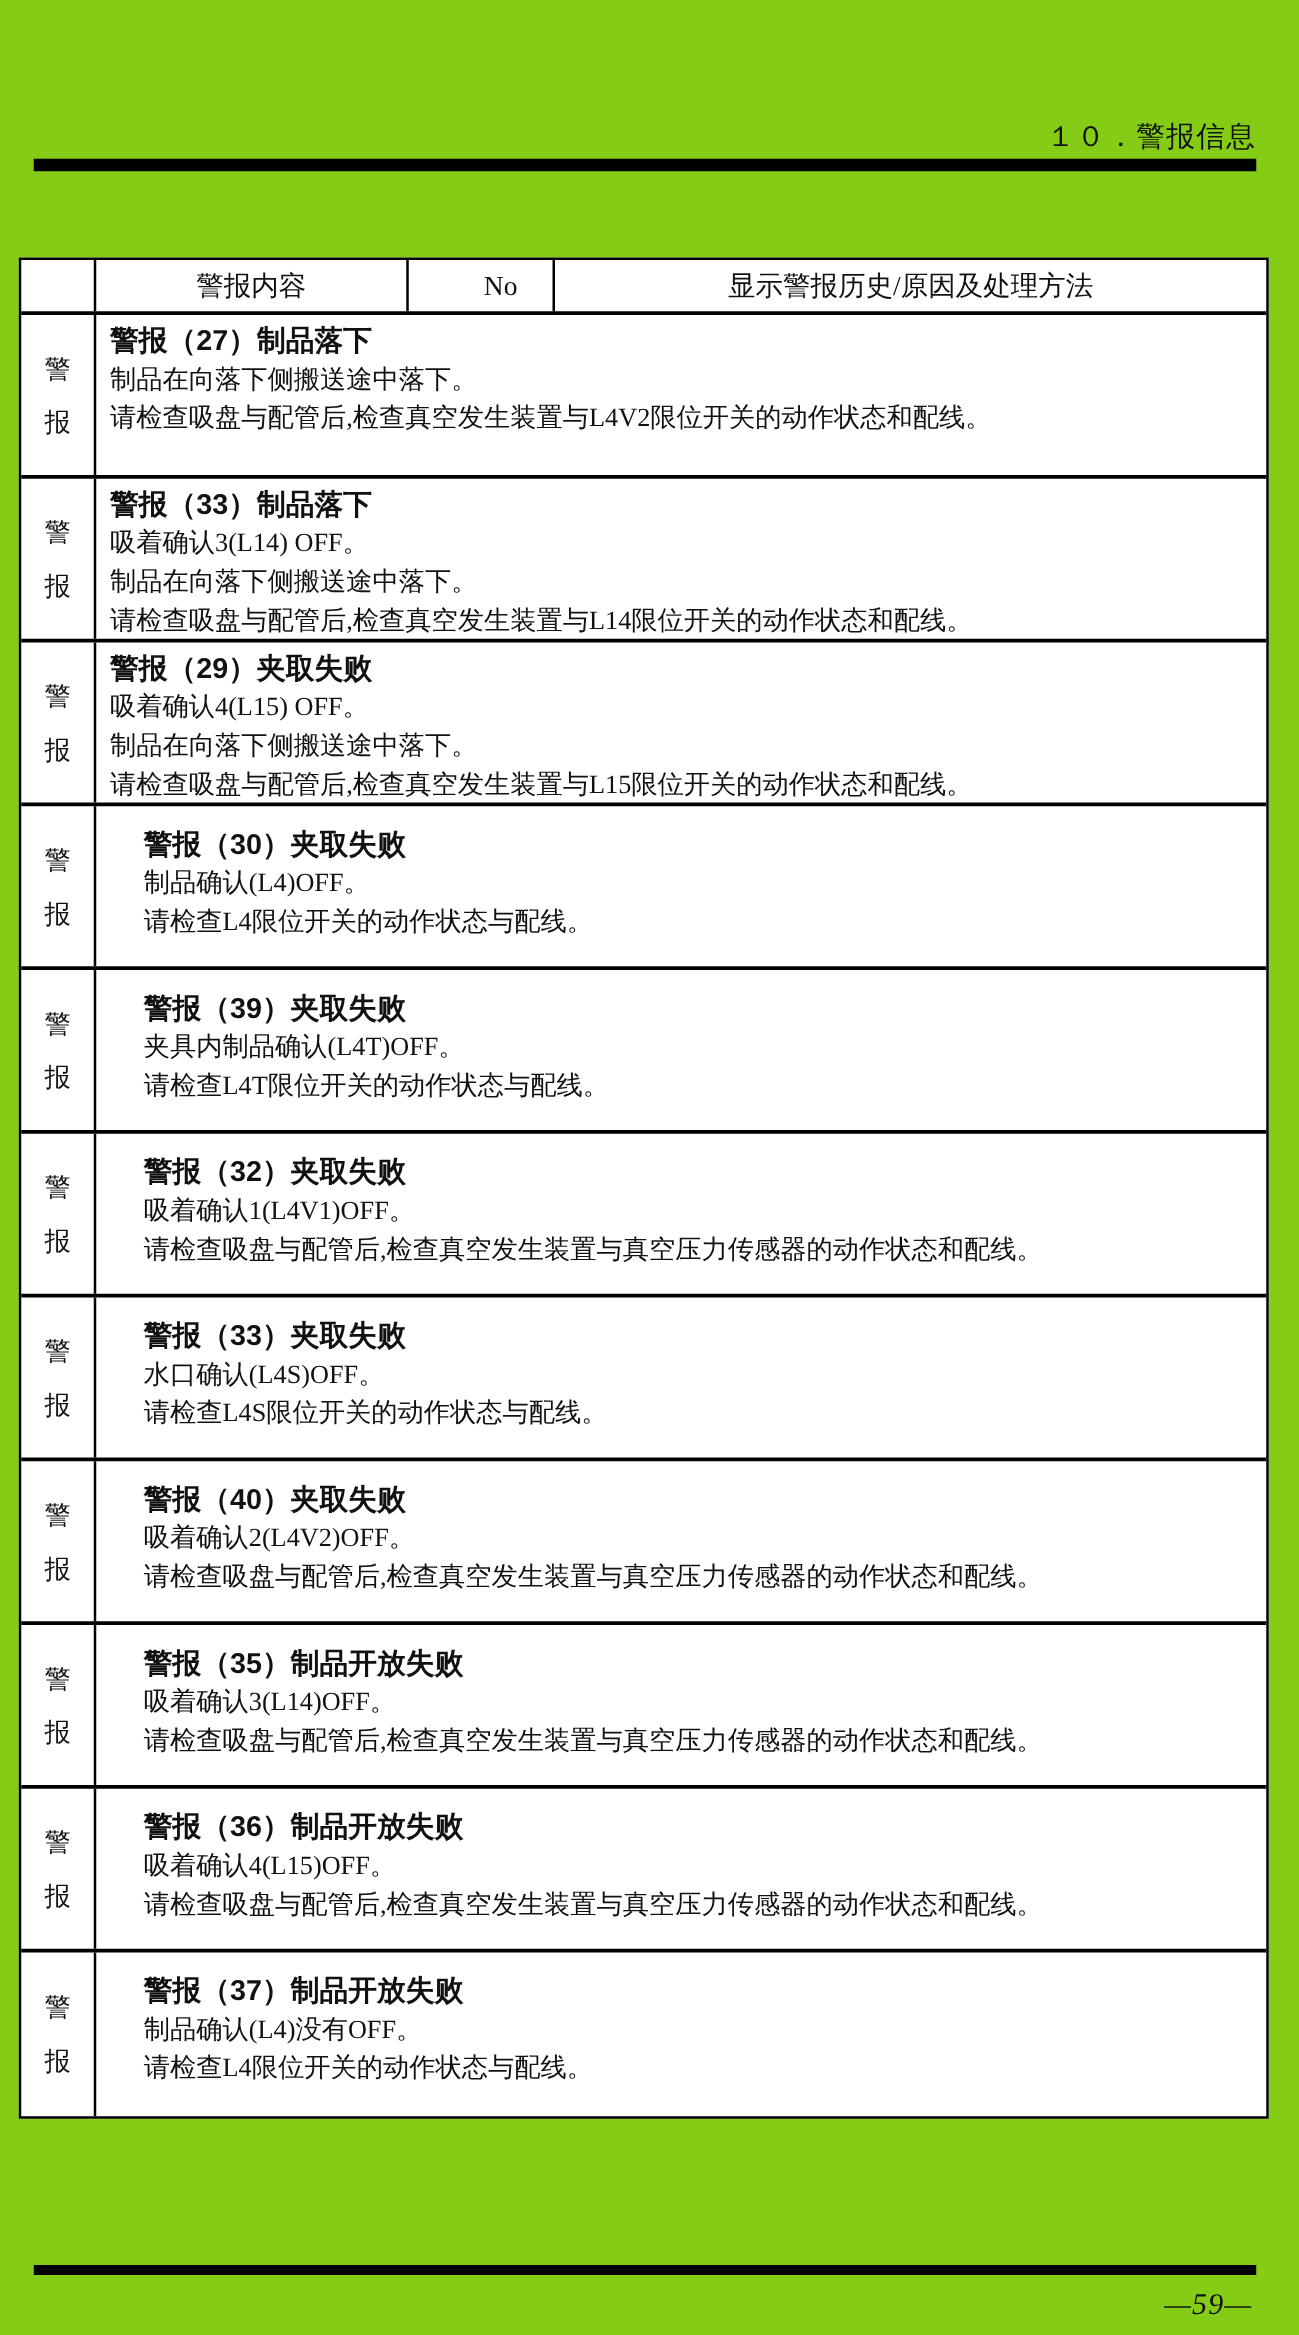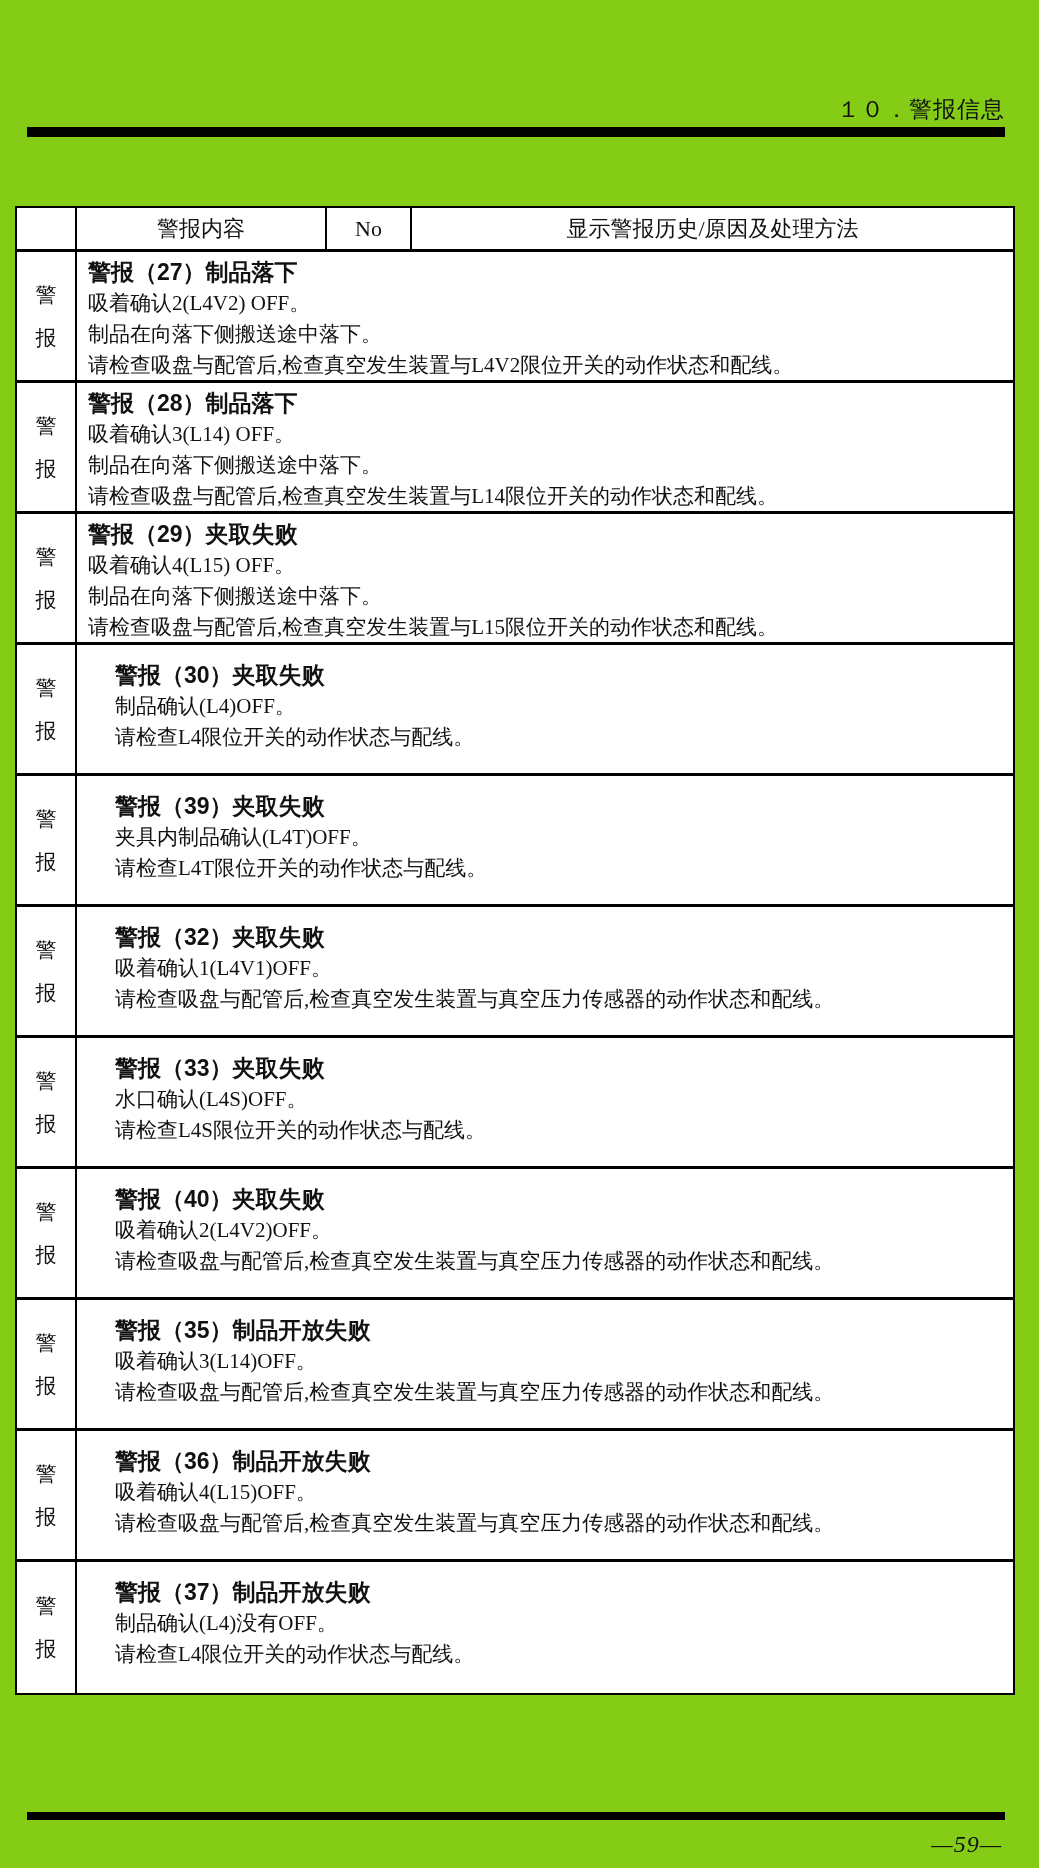--- a/index.html
+++ b/index.html
@@ -40,21 +40,21 @@
     box-sizing:border-box;
   }
   .th{
     height:100%;
     display:flex;align-items:center;justify-content:center;
     font-size:22px;
     box-sizing:border-box;
   }
   .th.c0{width:60px;border-right:2px solid #000;}
   .th.c1{width:250px;border-right:2px solid #000;}
-  .th.c2{width:85px;border-right:2px solid #000;}
+  .th.c2{width:85px;border-right:2px solid #000;margin-left:32px;}
   .th.c3{flex:1;}
   .trow{
     display:flex;
     height:131px;
     border-bottom:3px solid #000;
     box-sizing:border-box;
   }
   .trow:last-child{border-bottom:none;}
   .cell-label{
     width:60px;
@@ -118,33 +118,32 @@
       <div class="th c3">显示警报历史/原因及处理方法</div>
     </div>
     <div>
   <div class="trow r4">
     <div class="cell-label">
       <span>警</span>
       <span>报</span>
     </div>
     <div class="cell-content">
       <div class="alarm-title">警报（27）制品落下</div>
-    <div class="line">吸着确认2(L4V2) OFF。</div>
             <div class="line">制品在向落下侧搬送途中落下。</div>
             <div class="line">请检查吸盘与配管后,检查真空发生装置与L4V2限位开关的动作状态和配线。</div>
           </div>
   </div>
 
   <div class="trow r4">
     <div class="cell-label">
       <span>警</span>
       <span>报</span>
     </div>
     <div class="cell-content">
-      <div class="alarm-title">警报（28）制品落下</div>
+      <div class="alarm-title">警报（33）制品落下</div>
     <div class="line">吸着确认3(L14) OFF。</div>
             <div class="line">制品在向落下侧搬送途中落下。</div>
             <div class="line">请检查吸盘与配管后,检查真空发生装置与L14限位开关的动作状态和配线。</div>
           </div>
   </div>
 
   <div class="trow r4">
     <div class="cell-label">
       <span>警</span>
       <span>报</span>

